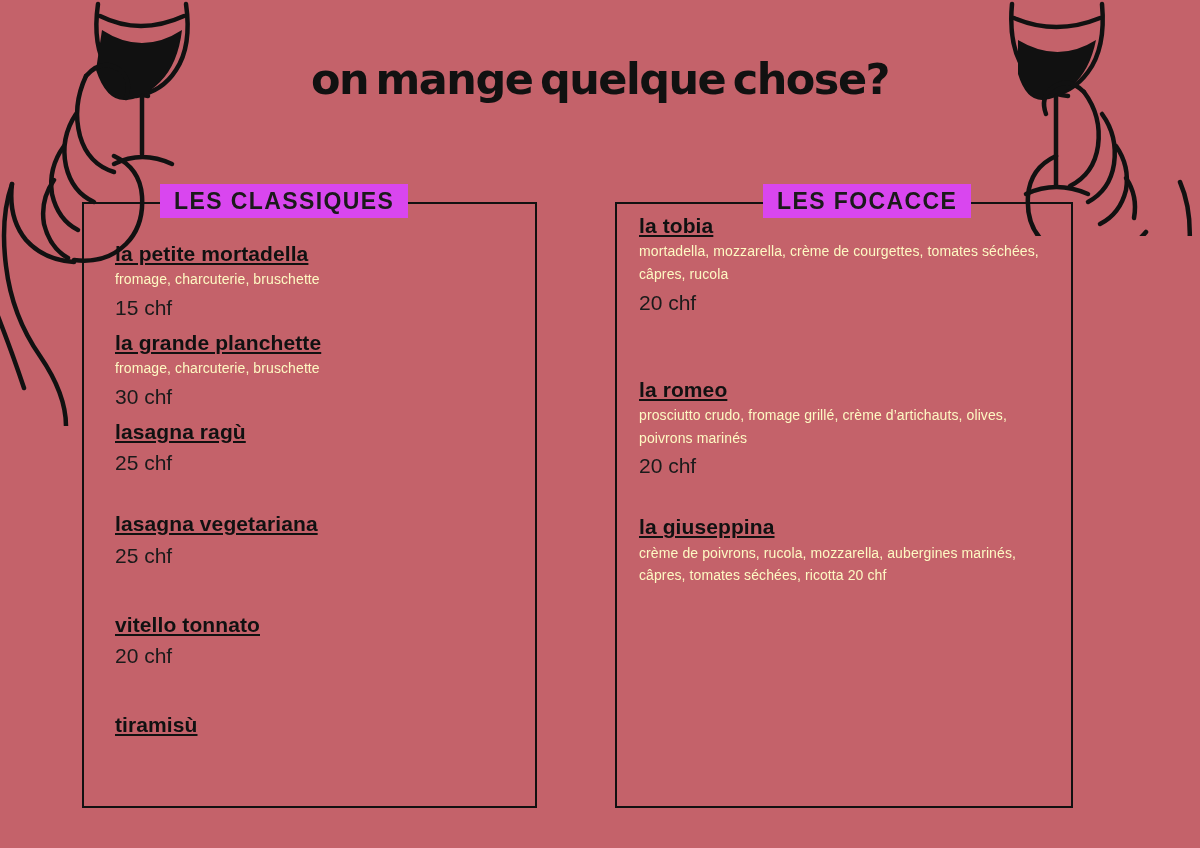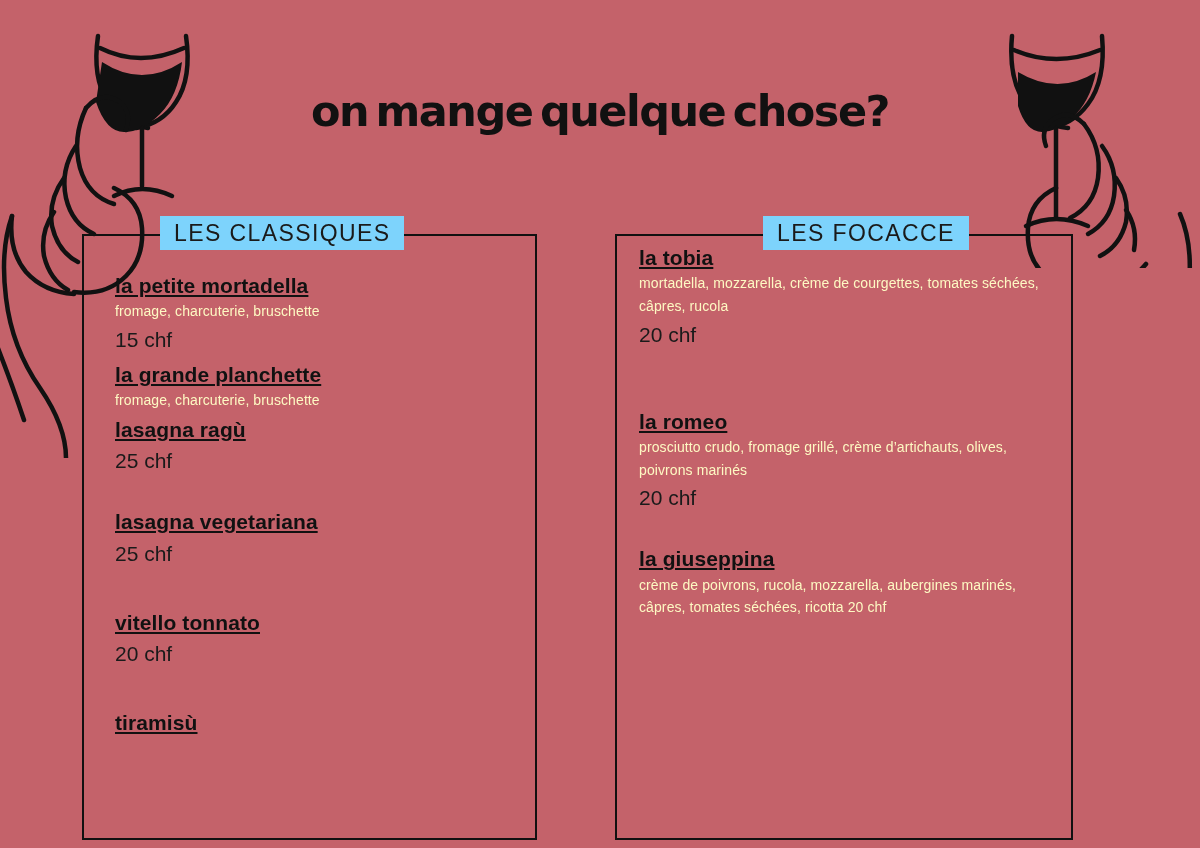--- a/index.html
+++ b/index.html
@@ -12,21 +12,20 @@
     background: #c4626a;
     font-family: "Liberation Sans", sans-serif;
     overflow: hidden;
     position: relative;
   }
   .poster {
     position: absolute;
     inset: 0;
     width: 1200px;
     height: 604px;
-    margin-top: 32px;
   }
   
   .hand-left, .hand-right {
     position: absolute;
     top: 0;
     pointer-events: none;
   }
   .hand-left { left: -10px; top: -4px; }
   .hand-right { right: -6px; top: -4px; }
 
@@ -58,25 +57,25 @@
     inset: 0;
     border: 2px solid #111;
     box-sizing: border-box;
   }
   
   .heading {
     position: absolute;
     top: -18px;
     height: 34px;
     line-height: 34px;
-    background: #7dd3fc;
+    background: #d946ef;
     color: #1a1a1a;
     font-size: 23px;
     letter-spacing: 1.4px;
-    font-weight: 400;
+    font-weight: 700;
     padding: 0 14px;
     white-space: nowrap;
   }
   .col-left .heading  { left: 78px; }
   .col-right .heading { left: 148px; }
 
   .items {
     position: absolute;
     left: 33px;
     right: 20px;
@@ -163,20 +162,21 @@
       <div class="item">
         <div class="item-name">la petite mortadella</div>
         <div class="item-desc">fromage, charcuterie, bruschette</div>
         <div class="item-price">15 chf</div>
       </div>
       <div class="gap-sm"></div>
 
       <div class="item">
         <div class="item-name">la grande planchette</div>
         <div class="item-desc">fromage, charcuterie, bruschette</div>
+        <div class="item-price">30 chf</div>
       </div>
       <div class="gap-sm"></div>
 
       <div class="item">
         <div class="item-name">lasagna ragù</div>
         <div class="item-price">25 chf</div>
       </div>
       <div class="gap-md"></div>
 
       <div class="item">

